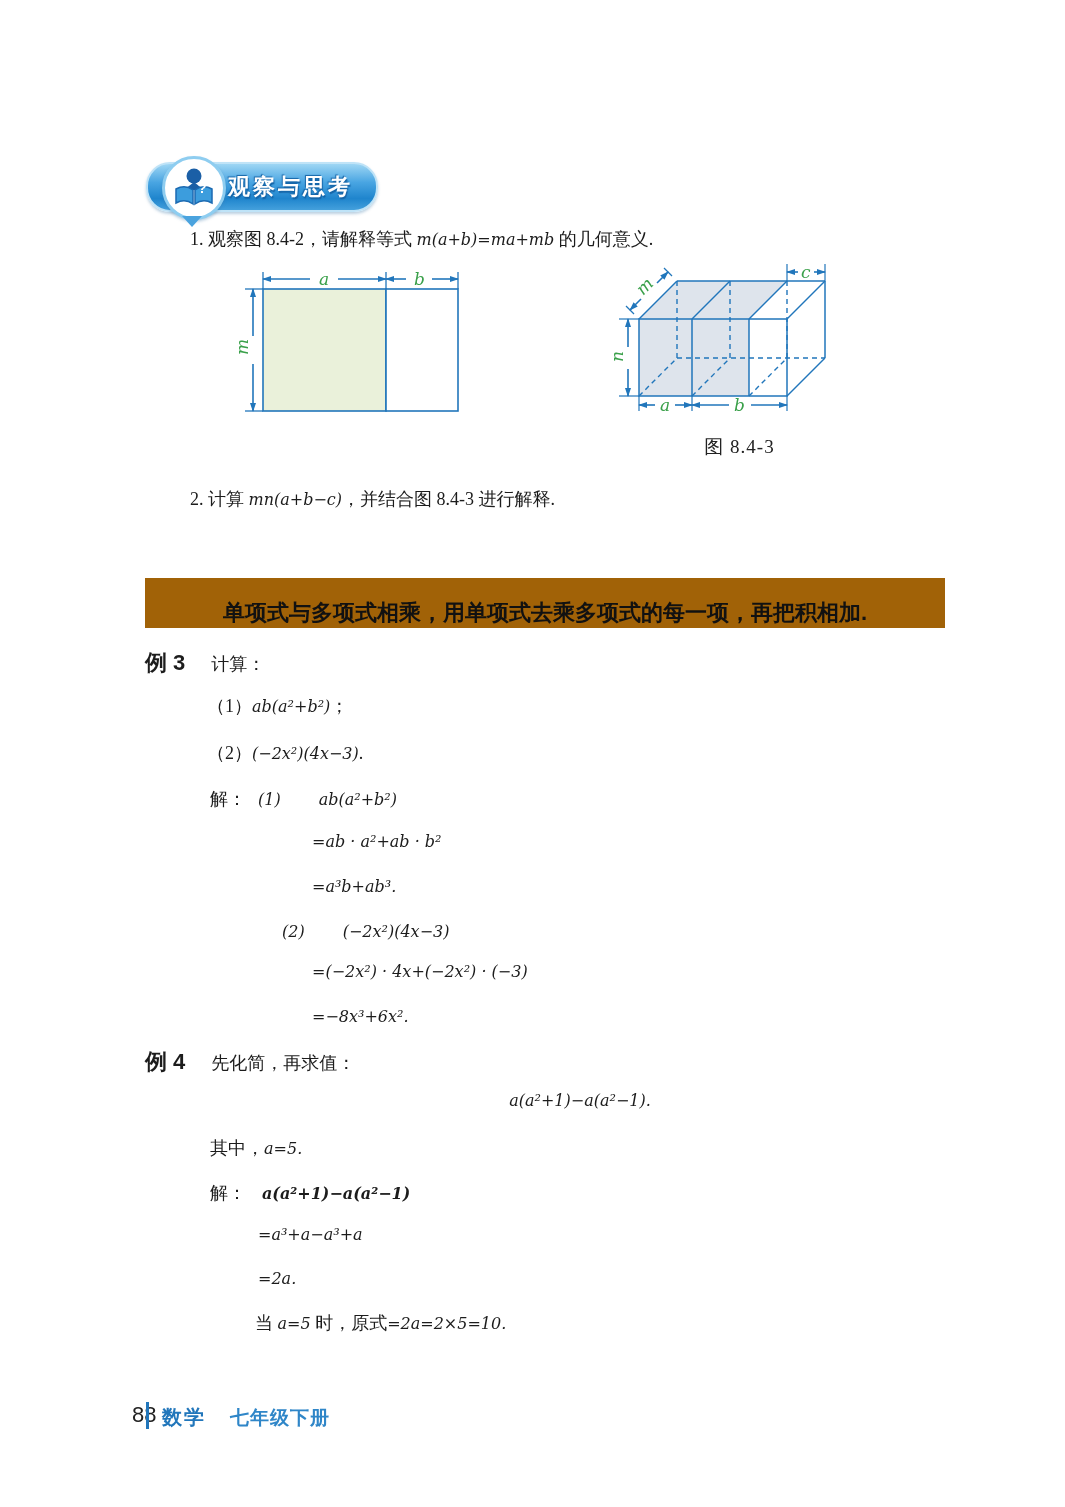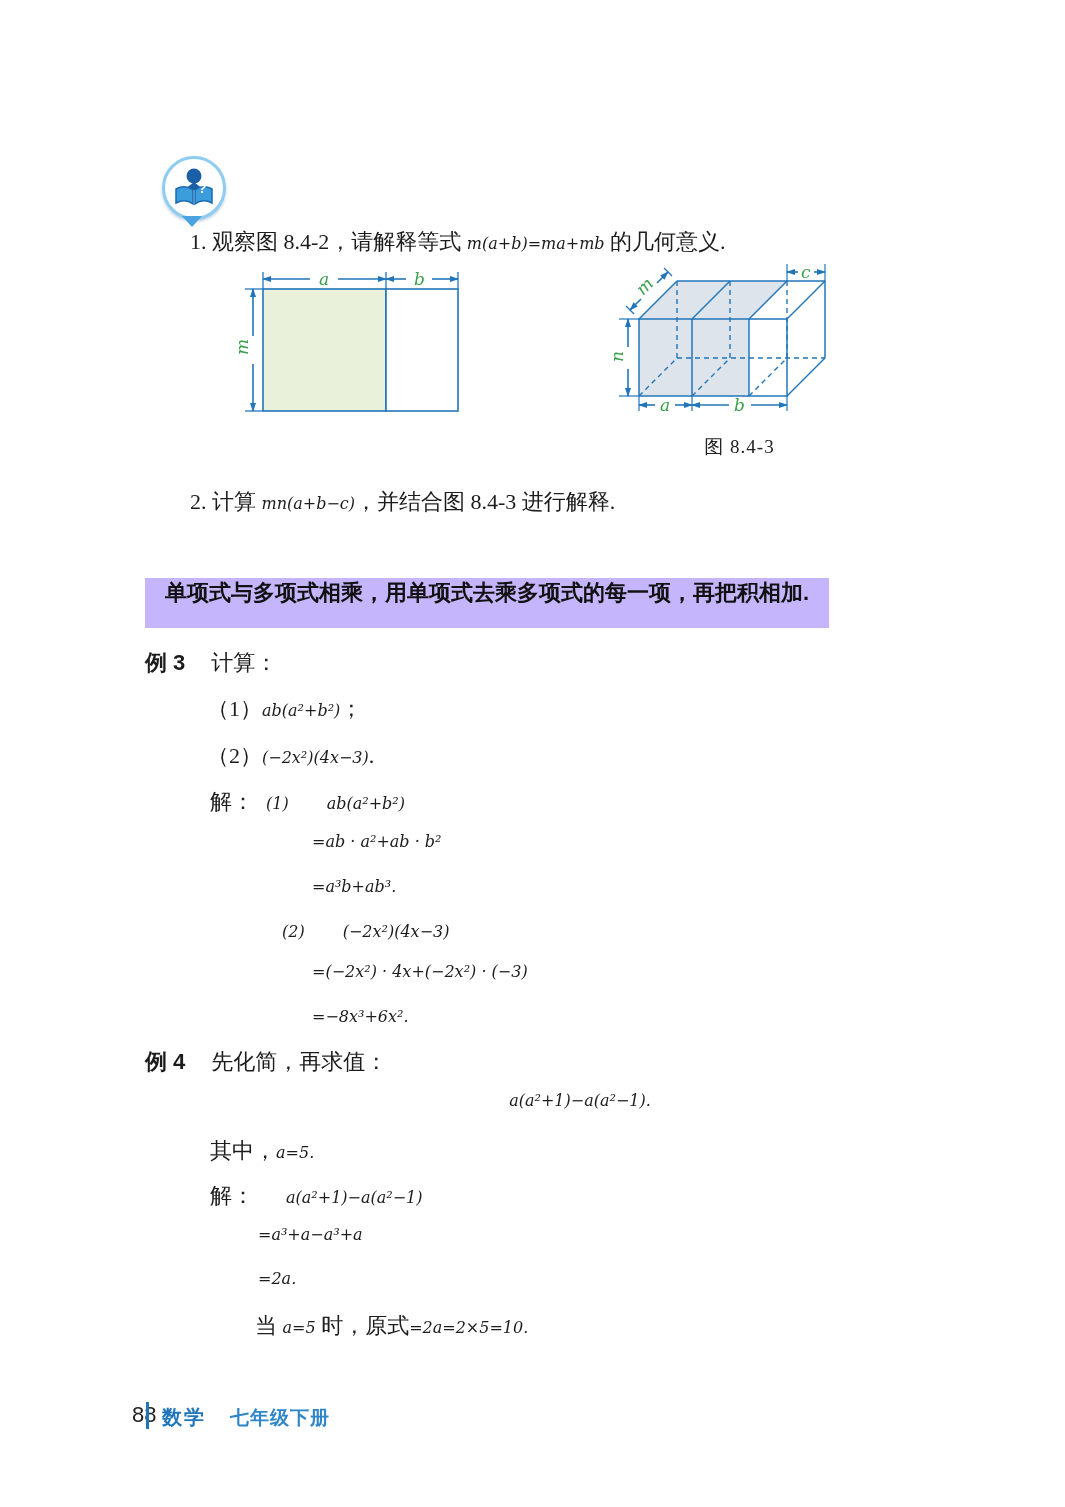--- a/index.html
+++ b/index.html
@@ -1,21 +1,21 @@
 <!DOCTYPE html>
 <html><head>
 <meta charset="utf-8">
 <style>
   html,body { margin:0; padding:0; }
   body {
     width:1065px; height:1507px; background:#ffffff; position:relative;
     font-family:"Liberation Serif", serif; color:#1c1c1c; overflow:hidden;
   }
   .abs { position:absolute; }
-  .cn { font-size:22px;margin-top:32px; }
+  .cn { font-size:18px;margin-top:32px; }
   .math { font-family:"DejaVu Serif", serif; font-style:italic; font-size:16px; }
   .heiti { font-family:"Liberation Sans", sans-serif; font-weight:bold; font-size:22px; }
 
   
   .badge-wrap { left:146px; top:156px; width:240px; height:66px; }
   .badge-pill {
     position:absolute; left:0; top:6px; width:228px; height:46px; border-radius:24px;
     background:linear-gradient(180deg,#9ed6f4 0%, #49a5e2 40%, #1f85cd 75%, #44a0dc 100%);
     border:2px solid #bfe3f7; box-shadow:0 2px 3px rgba(60,120,170,.35);
   }
@@ -32,36 +32,39 @@
     position:absolute; left:36px; top:60px; width:0; height:0;
     border-left:10px solid transparent; border-right:10px solid transparent;
     border-top:11px solid #4aa3de;
   }
 
   
   .fig-caption { text-align:center; font-size:19px; letter-spacing:1px; color:#222; }
 
   
   .rule-box {
-    left:145px; top:578px; width:684px; height:50px; background:#c4b5fd;
-    display:flex; align-items:flex-start; justify-content:center;
+    left:145px; top:578px; width:800px; height:50px; background:#a16207;
+    display:flex; align-items:flex-end; justify-content:center;
   }
   .rule-box span { font-family:"Liberation Sans", sans-serif; font-weight:bold; font-size:22px; color:#111; }
 
   .footer-bar { left:146px; top:1402px; width:3px; height:27px; background:#2176bb; }
   .footer-num { left:100px; top:1402px; font-family:"Liberation Sans", sans-serif; font-size:22px; color:#222;margin-left:32px; }
   .footer-subject { left:162px; top:1404px; font-family:"Liberation Sans", sans-serif; font-weight:bold; font-size:20px; color:#2176bb; letter-spacing:2px; }
   .footer-grade { left:230px; top:1405px; font-family:"Liberation Sans", sans-serif; font-weight:bold; font-size:19px; color:#2f86c8; letter-spacing:1px; }
 
   svg text.glabel { font-family:"DejaVu Serif", serif; font-style:italic; font-size:17px; }
 </style>
 </head>
 <body>
 
 <div class="abs badge-wrap">
+  <div class="badge-pill">
+    <span class="badge-label">观察与思考</span>
+  </div>
   <div class="badge-circle">
     <svg width="58" height="58" viewBox="0 0 58 58">
       <circle cx="29" cy="17" r="7.5" fill="#1b5fa6"></circle>
       <path d="M29 23 L19 31 L39 31 Z" fill="#1b5fa6"></path>
       <path d="M11 30 Q20 25 28 31 L28 45 Q20 39 11 44 Z" fill="#3c9ddd" stroke="#1b6ab2" stroke-width="1.5"></path>
       <path d="M47 30 Q38 25 30 31 L30 45 Q38 39 47 44 Z" fill="#3c9ddd" stroke="#1b6ab2" stroke-width="1.5"></path>
       <text x="33" y="34" font-size="14" font-weight="bold" fill="#ffffff" font-family="Liberation Sans, sans-serif">?</text>
     </svg>
   </div>
   <div class="badge-tail"></div>
@@ -194,21 +197,21 @@
 
 <div class="abs" style="left:145px; top:1047px;">
   <span class="heiti">例 4</span>
   <span class="cn" style="margin-left:22px;">先化简，再求值：</span>
 </div>
 <div class="abs math" style="left:145px; top:1091px; width:870px; text-align:center;">a(a²+1)−a(a²−1).</div>
 <div class="abs" style="left:210px; top:1136px;">
   <span class="cn">其中，</span><span class="math">a=5.</span>
 </div>
 <div class="abs" style="left:210px; top:1181px;">
-  <span class="cn">解：</span><span class="math" style="margin-left:32px;">a(a²+1)−a(a²−1)</span>
+  <span class="cn">解：</span><span class="math" style="margin-left:16px;font-weight:bold;">a(a²+1)−a(a²−1)</span>
 </div>
 <div class="abs math" style="left:258px; top:1225px;">=a³+a−a³+a</div>
 <div class="abs math" style="left:258px; top:1269px;">=2a.</div>
 <div class="abs" style="left:255px; top:1311px;">
   <span class="cn">当 </span><span class="math">a=5</span><span class="cn"> 时，原式</span><span class="math">=2a=2×5=10.</span>
 </div>
 
 <div class="abs footer-num">88</div>
 <div class="abs footer-bar"></div>
 <div class="abs footer-subject">数学</div>

